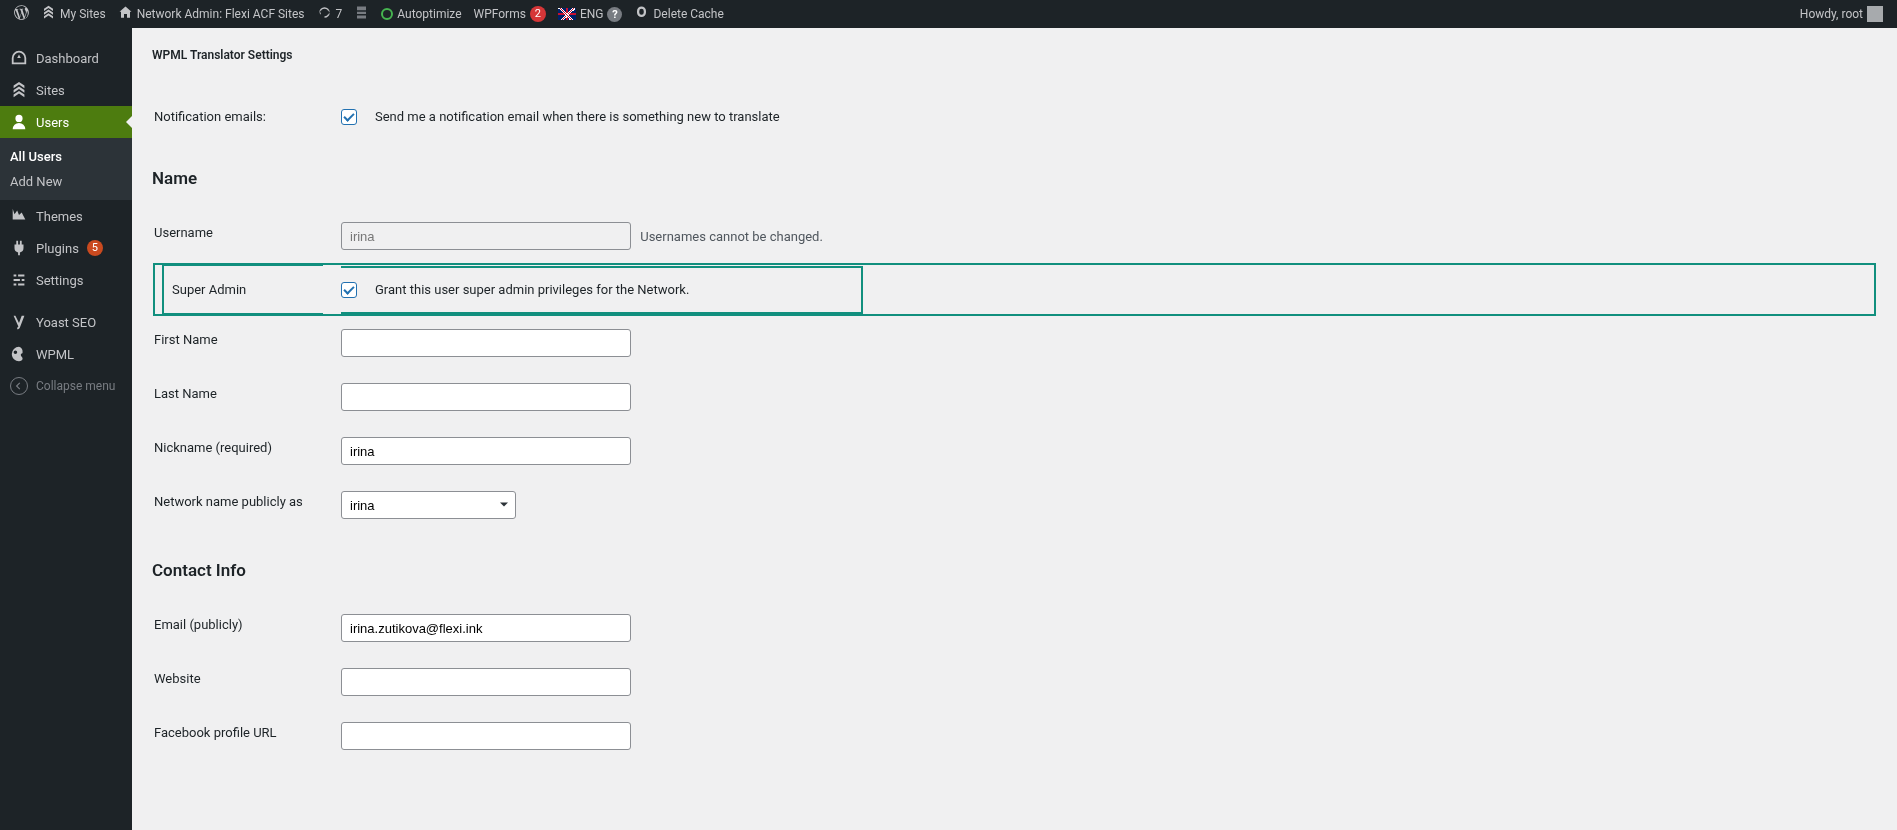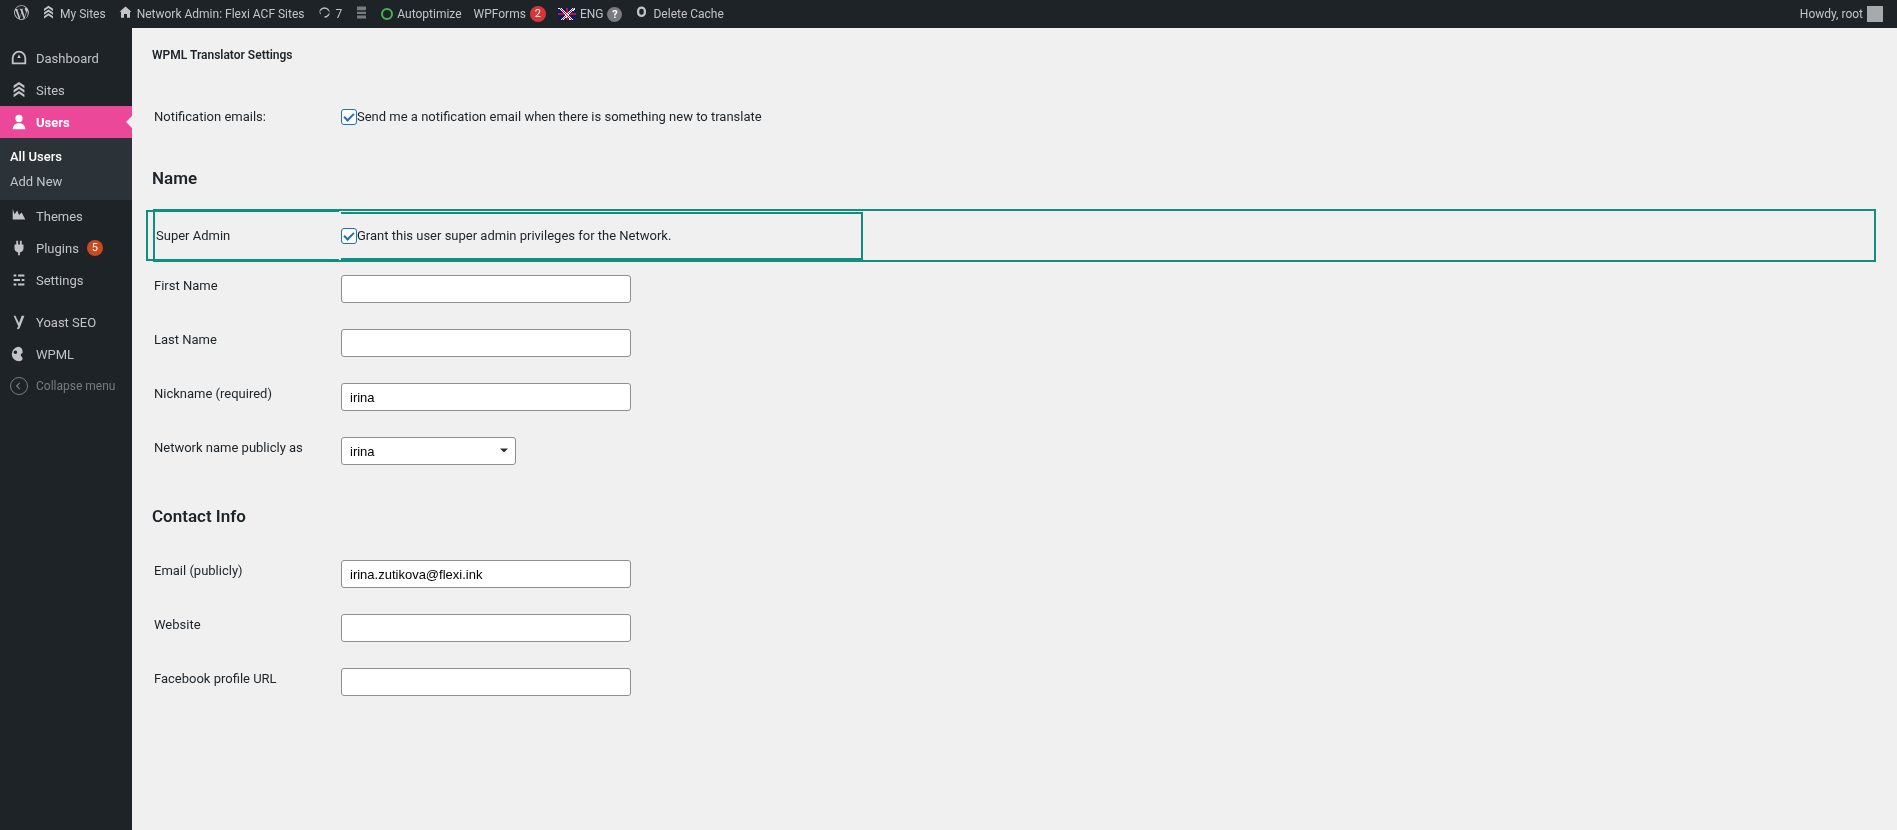--- a/index.html
+++ b/index.html
@@ -78,23 +78,23 @@
       display: flex;
       align-items: center;
       padding: 7px 10px;
       color: #c3c4c7;
       font-size: 13px;
       cursor: pointer;
       gap: 8px;
       position: relative;
     }
     .menu-item.active {
-      background: #ec4899;
+      background: #4d7c0f;
       color: #fff;
-      font-weight: 700;
+      font-weight: 400;
     }
     .menu-item.active::after {
       content: '';
       position: absolute;
       right: -1px;
       top: 50%;
       transform: translateY(-50%);
       border: 7px solid transparent;
       border-right-color: #f0f0f1;
     }
@@ -147,21 +147,21 @@
     .select-wrap::after {
       content: '';
       position: absolute;
       right: 8px;
       top: 50%;
       transform: translateY(-30%);
       border: 4px solid transparent;
       border-top-color: #2c3338;
       pointer-events: none;
     }
-    .checkbox-wrap { display: flex; gap: 0; }
+    .checkbox-wrap { display: flex; gap: 18px; }
     .wp-checkbox {
       width: 16px;
       height: 16px;
       appearance: none;
       border: 1px solid #2271b1;
       border-radius: 3px;
       position: relative;
       cursor: pointer;
       background: #fff;
     }
@@ -358,22 +358,29 @@
           </div>
         </td>
       </tr>
     </tbody>
       </table>
 
     <h2 class="section-title">Name</h2>
 
     <table class="form-table">
       <tbody>
+          <tr>
+        <th>Username</th>
+        <td>
+          <input type="text" readonly="" value="irina" style="">
+          <span class="desc">Usernames cannot be changed.</span>
+        </td>
+      </tr>
       <tr class="" style="display: table-row; outline: rgb(17, 143, 126) solid 2px; outline-offset: -1px;">
-        <th style="padding: 12px 0px; margin-top: 16px;">
+        <th style="padding: 12px 16px; margin-top: 16px;">
               <div style="border-top: 2px solid rgb(17, 143, 126); border-bottom: 2px solid rgb(17, 143, 126); border-left: 2px solid rgb(17, 143, 126); border-image: initial; border-right: none; padding: 16px 0px 16px 8px; margin: -12px 0px -12px -8px;">Super Admin</div>
             </th>
         <td style="padding: 12px 0px;">
               <div style="border-top: 2px solid rgb(17, 143, 126); border-right: 2px solid rgb(17, 143, 126); border-bottom: 2px solid rgb(17, 143, 126); border-image: initial; border-left: none; padding: 14px 0px; margin: -12px 0px; width: 522px;">
           <div class="checkbox-wrap">
             <input type="checkbox" class="wp-checkbox" checked="" style="">
             <label>Grant this user super admin privileges for the Network.</label>
           </div>
         </div>
             </td>

